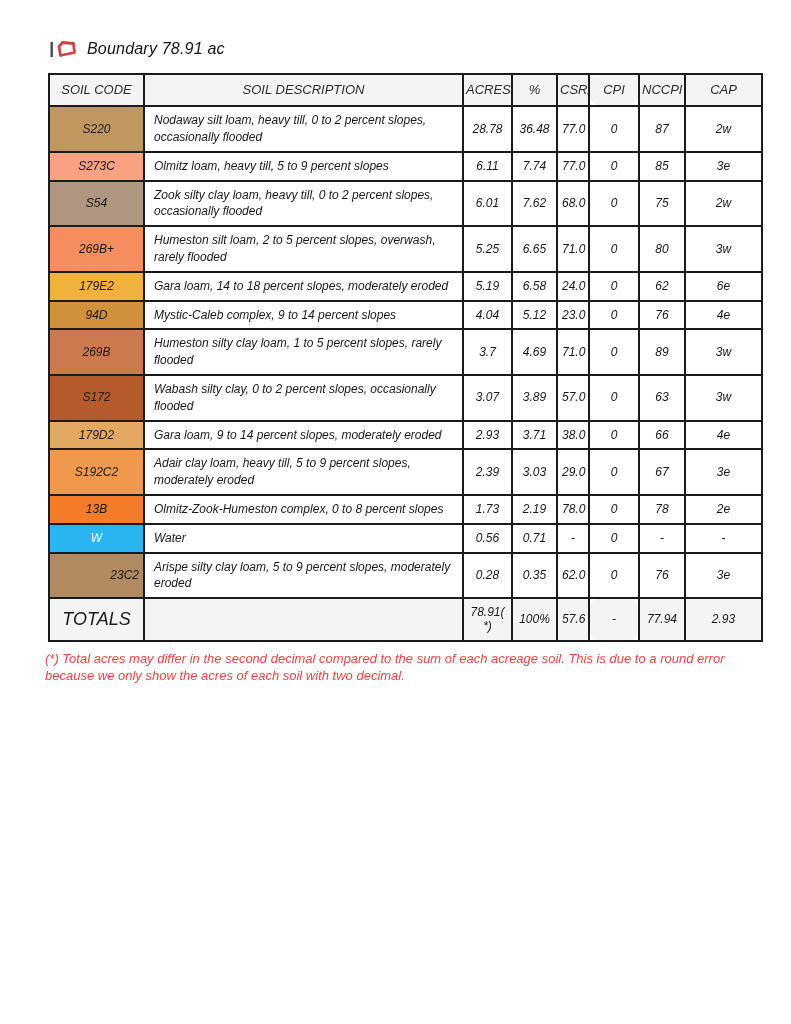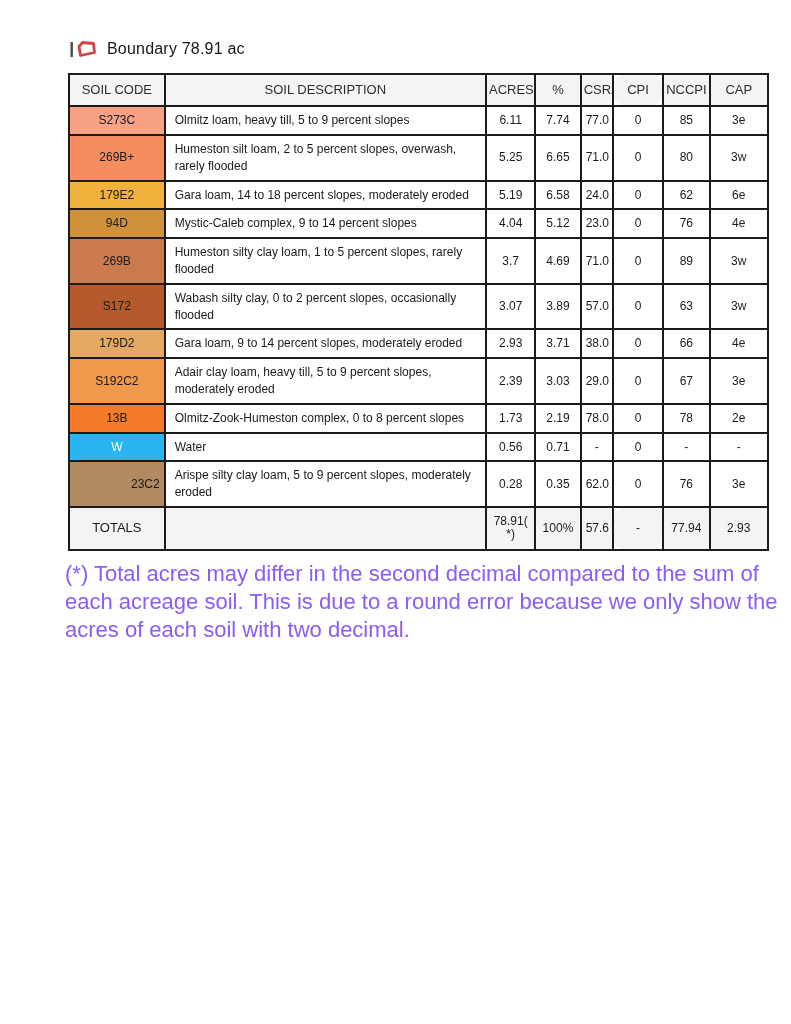--- a/index.html
+++ b/index.html
@@ -6,22 +6,23 @@
   html, body {
     margin: 0; padding: 0;
     background: #ffffff;
     font-family: "Liberation Sans", sans-serif;
     color: #111111;
   }
   .page {
     width: 791px;
     height: 1024px;
     background: #ffffff;
-    padding: 38px 45px 0 68px;
+    padding: 38px 45px 0 48px;
     position: relative;
+    font-style: italic;
   }
   
   .boundary-header {
     display: flex;
     align-items: center;
     gap: 9px;
     margin: 0 0 13px 2px;
     height: 22px;
   }
   .boundary-icon-wrap { display: flex; align-items: center; }
@@ -53,34 +54,34 @@
   }
   .soil-table td { padding: 5px 4px; text-align: center; color: #1a1a1a; }
   .soil-table td.col-description { text-align: left; padding: 5px 9px; }
   .col-code        { width: 95px; }
   .col-description { width: 319px; }
   .col-acres       { width: 49px; }
   .col-pct         { width: 45px; }
   .col-csr2        { width: 32px; }
   .col-cpi         { width: 50px; border-radius: 13px; }
   .col-nccpi       { width: 46px; }
-  .col-cap         { width: 58px; }
+  .col-cap         { width: 77px; }
   .totals-row td {
     background: #f4f4f4;
     height: 43px;
   }
-  .totals-row .totals-label { font-size: 13px; }
+  .totals-row .totals-label { font-size: 18px; }
   .totals-row .acres-total { white-space: pre-line; line-height: 1.15; }
   
   .footnote {
     margin: 9px 0 0 -3px;
     width: 732px;
-    font-size: 22px;
+    font-size: 13px;
     line-height: 1.28;
-    color: #8b5cf6;
+    color: #ef4444;
   }
 </style>
 </head>
 <body>
 
 <div class="page">
 
   <div class="boundary-header">
     <span class="boundary-icon-wrap">
       <svg width="28" height="19" viewBox="0 0 28 19" aria-hidden="true">
@@ -99,28 +100,48 @@
           <th class="col-acres">ACRES</th>
           <th class="col-pct">%</th>
           <th class="col-csr2">CSR2</th>
           <th class="col-cpi">CPI</th>
           <th class="col-nccpi">NCCPI</th>
           <th class="col-cap">CAP</th>
         </tr>
     </thead>
     <tbody>
         <tr>
+          <td class="col-code" style="background: rgb(192, 152, 95); color: rgb(26, 26, 26);">S220</td>
+          <td class="col-description">Nodaway silt loam, heavy till, 0 to 2 percent slopes, occasionally flooded</td>
+          <td class="col-acres">28.78</td>
+          <td class="col-pct">36.48</td>
+          <td class="col-csr2">77.0</td>
+          <td class="col-cpi">0</td>
+          <td class="col-nccpi">87</td>
+          <td class="col-cap">2w</td>
+        </tr>
+        <tr>
           <td class="col-code" style="background: rgb(249, 161, 131); color: #0f172a;">S273C</td>
           <td class="col-description">Olmitz loam, heavy till, 5 to 9 percent slopes</td>
           <td class="col-acres">6.11</td>
           <td class="col-pct">7.74</td>
           <td class="col-csr2">77.0</td>
           <td class="col-cpi">0</td>
           <td class="col-nccpi">85</td>
           <td class="col-cap">3e</td>
+        </tr>
+        <tr>
+          <td class="col-code" style="background: rgb(174, 150, 128); color: rgb(26, 26, 26);">S54</td>
+          <td class="col-description">Zook silty clay loam, heavy till, 0 to 2 percent slopes, occasionally flooded</td>
+          <td class="col-acres">6.01</td>
+          <td class="col-pct">7.62</td>
+          <td class="col-csr2">68.0</td>
+          <td class="col-cpi">0</td>
+          <td class="col-nccpi">75</td>
+          <td class="col-cap">2w</td>
         </tr>
         <tr>
           <td class="col-code" style="background: rgb(246, 141, 95); color: rgb(26, 26, 26);">269B+</td>
           <td class="col-description">Humeston silt loam, 2 to 5 percent slopes, overwash, rarely flooded</td>
           <td class="col-acres">5.25</td>
           <td class="col-pct">6.65</td>
           <td class="col-csr2">71.0</td>
           <td class="col-cpi">0</td>
           <td class="col-nccpi">80</td>
           <td class="col-cap">3w</td>

